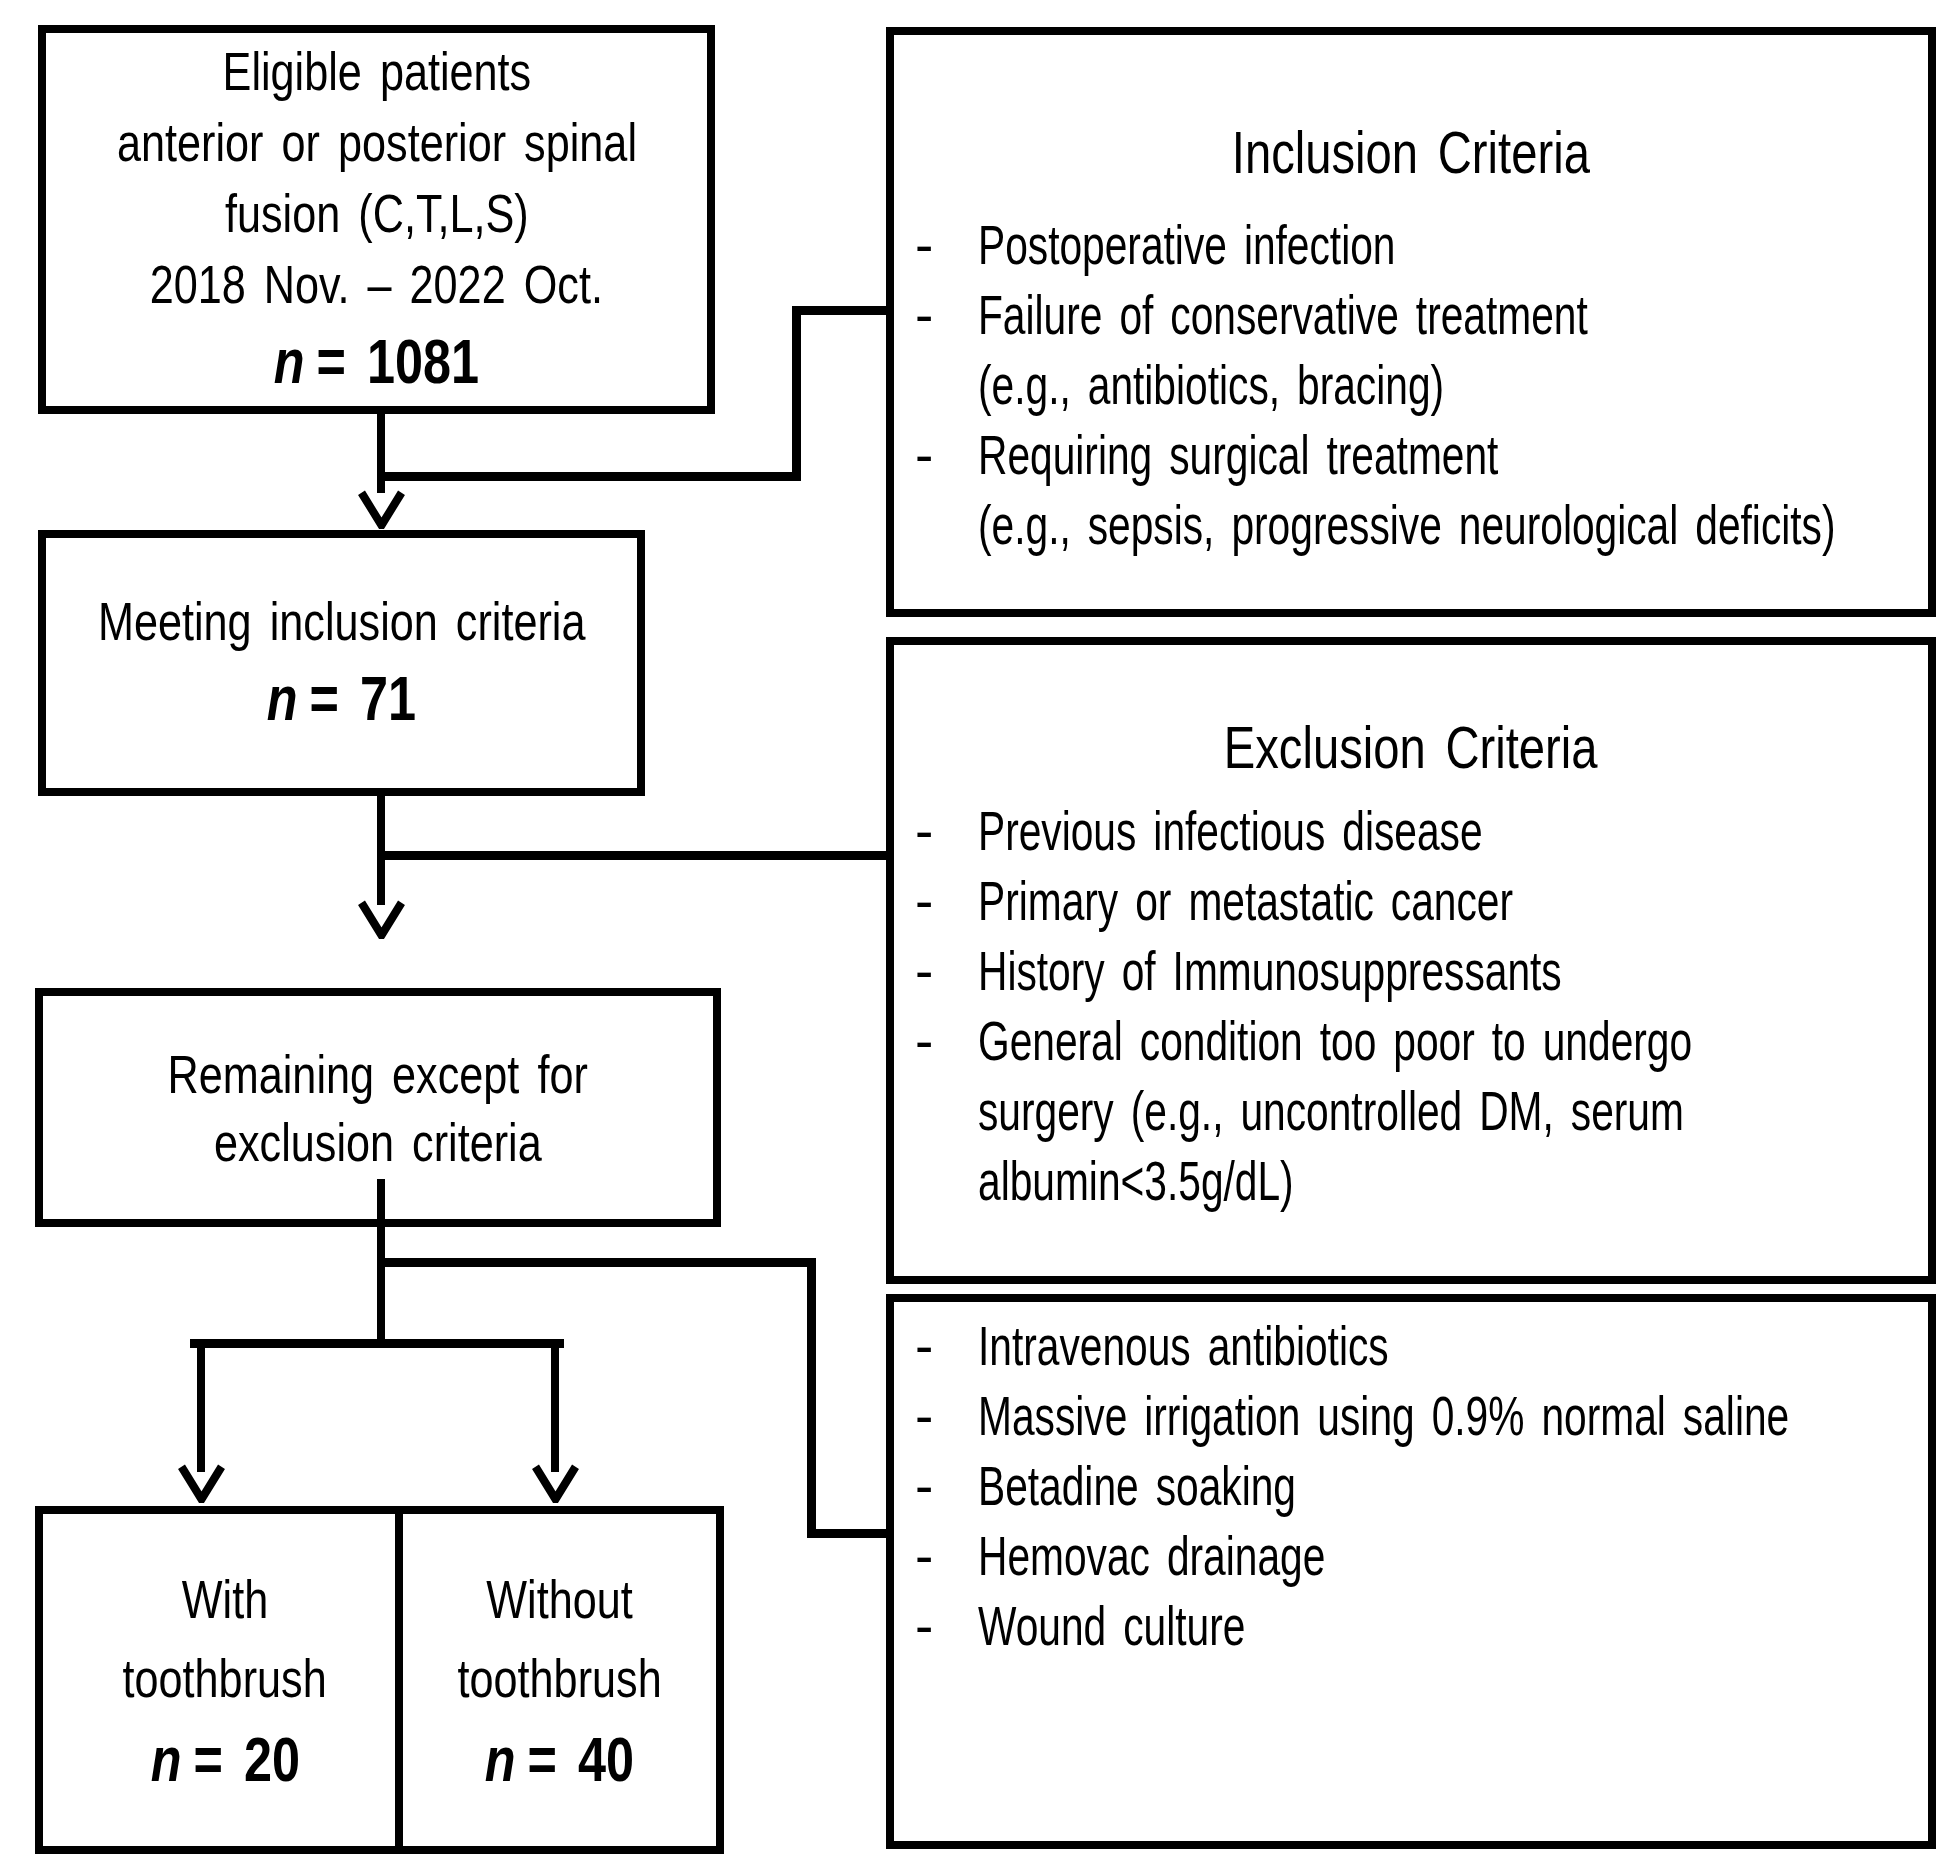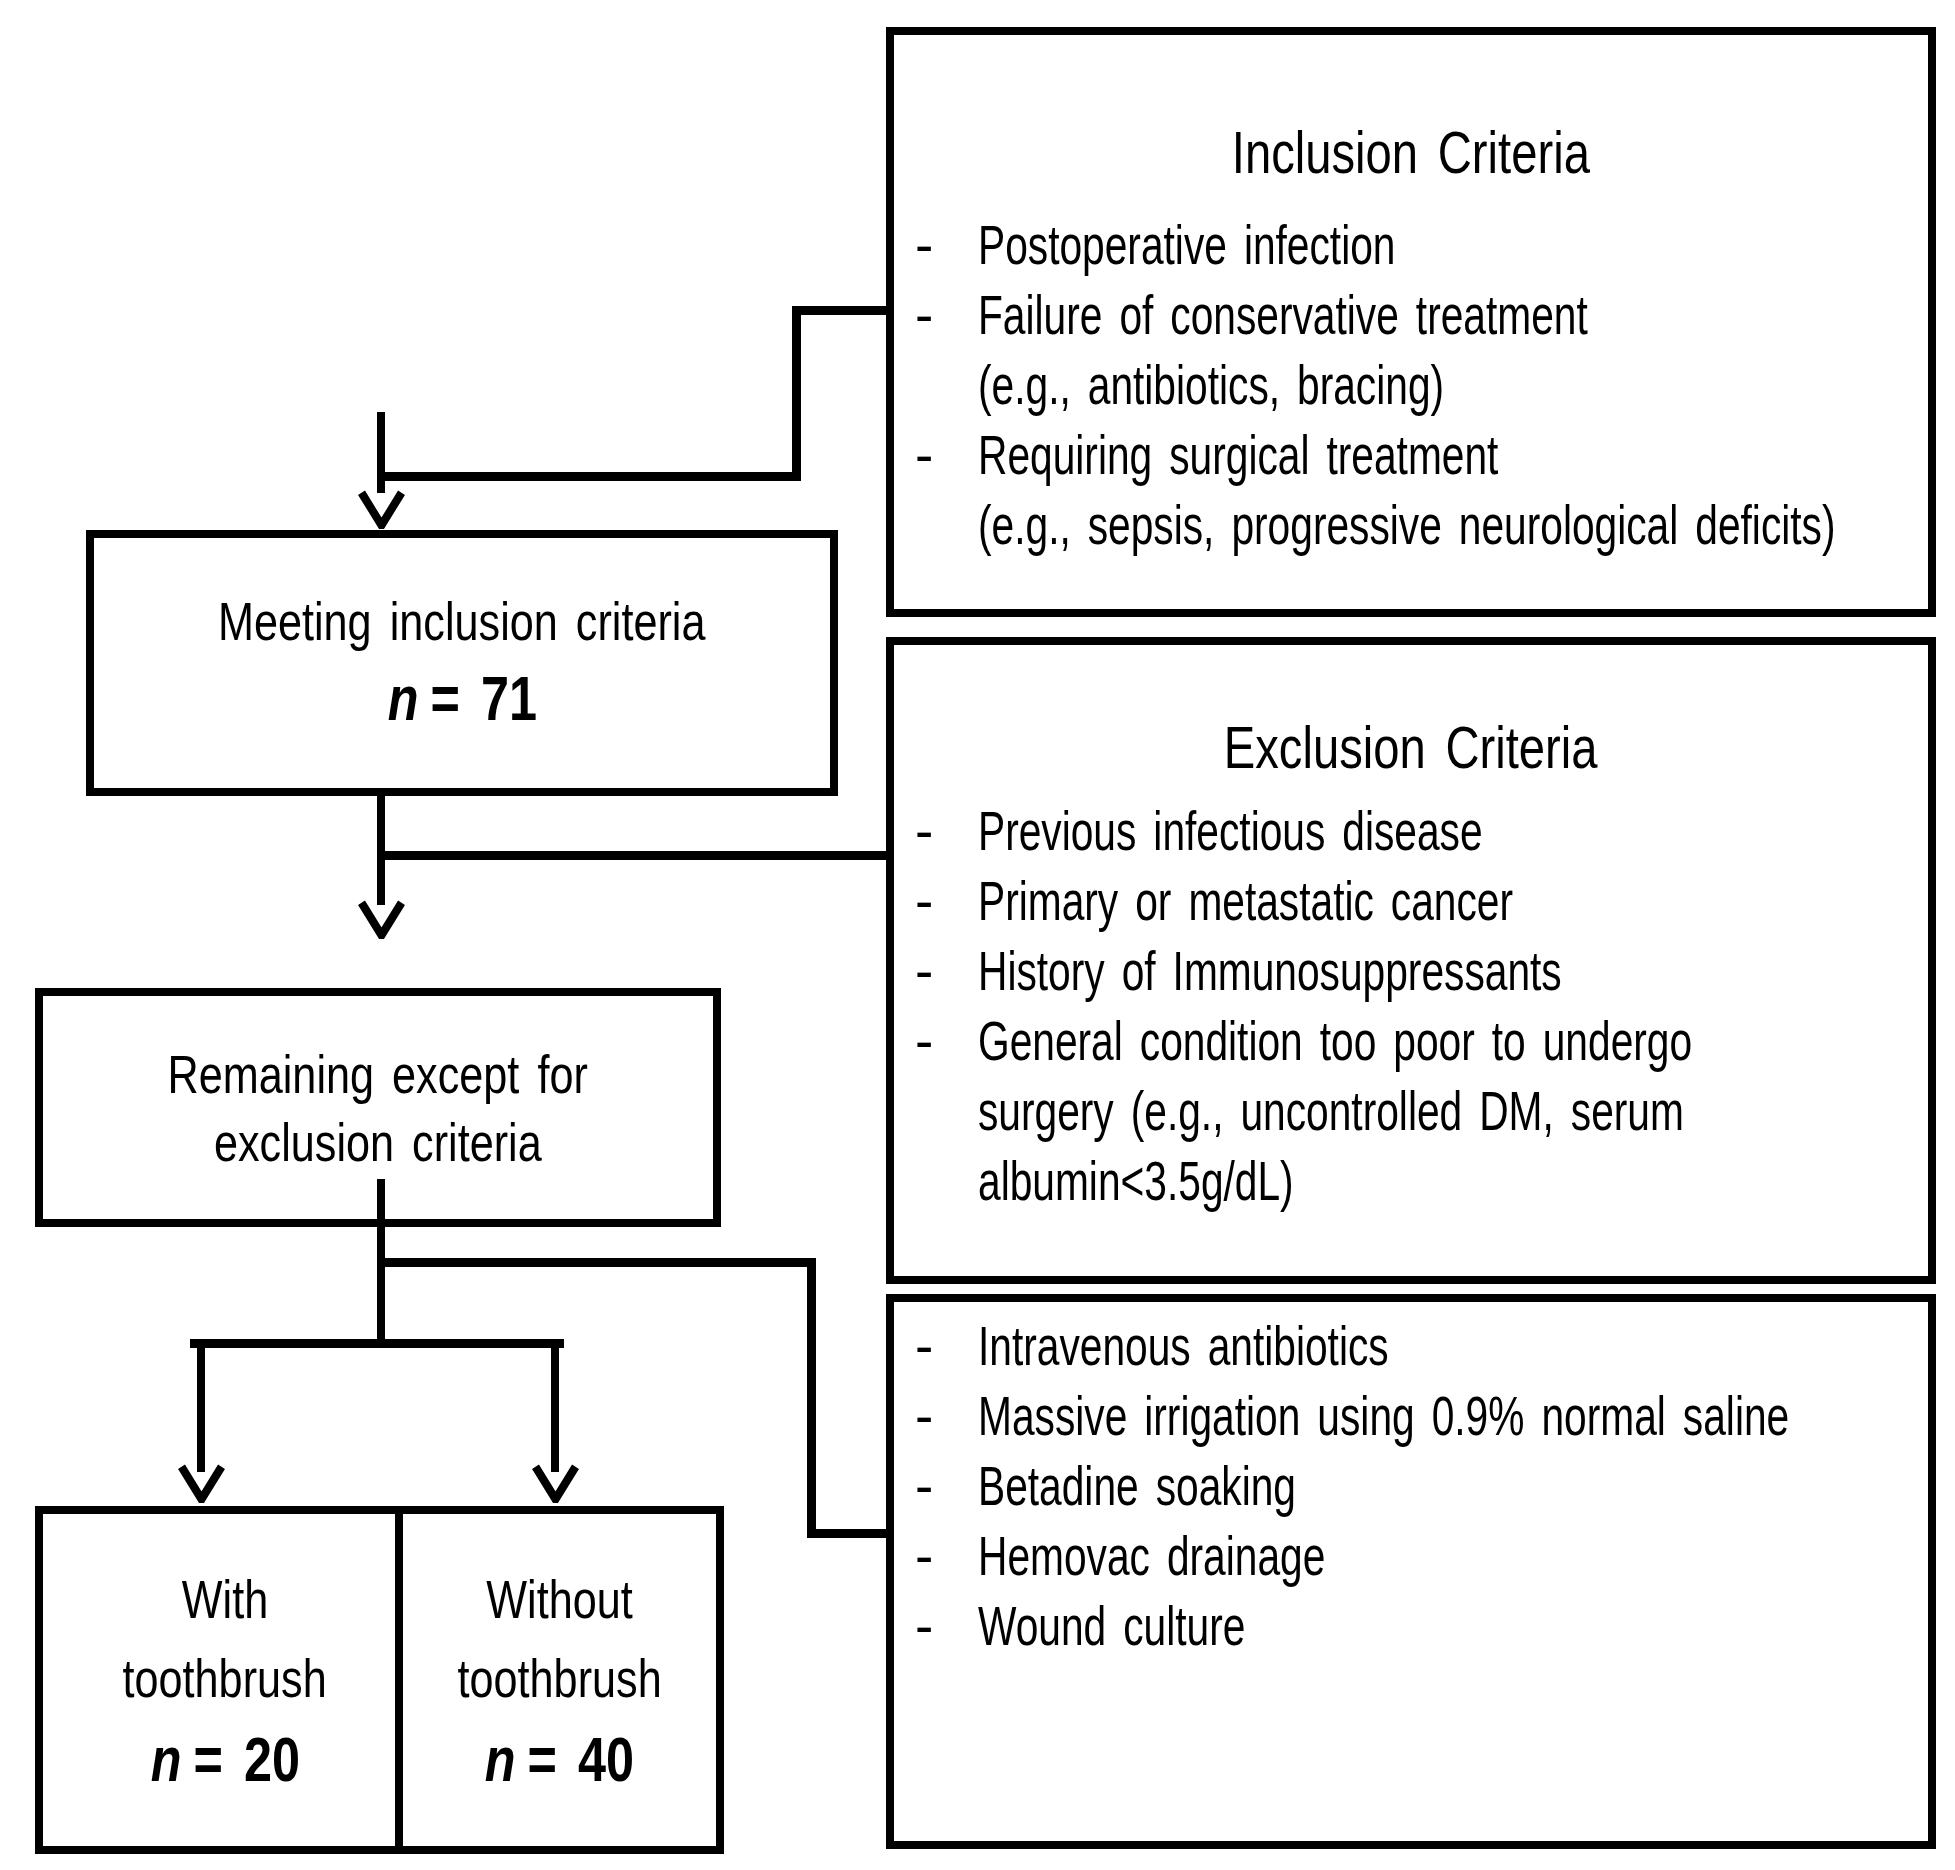--- a/index.html
+++ b/index.html
@@ -32,22 +32,29 @@
   
   .seg{position:absolute;background:#000;}
   .chev{position:absolute;width:53px;height:40px;}
   .chev svg{display:block;width:53px;height:40px;}
 </style>
 </head>
 <body>
 
 <div class="canvas">
 
+  <div class="fbox" style="left:38px;top:25px;width:677px;height:389px;">
+    <div class="fline"><span class="squeeze">Eligible patients</span></div>
+    <div class="fline"><span class="squeeze">anterior or posterior spinal</span></div>
+    <div class="fline"><span class="squeeze">fusion (C,T,L,S)</span></div>
+    <div class="fline"><span class="squeeze">2018 Nov. – 2022 Oct.</span></div>
+    <div class="nline"><span class="squeeze"><span class="nvar">n</span><span>= 1081</span></span></div>
+  </div>
 
-  <div class="fbox" style="left:38px;top:530px;width:752px;height:266px;margin-left:48px;">
+  <div class="fbox" style="left:38px;top:530px;width:607px;height:266px;">
     <div class="fline"><span class="squeeze">Meeting inclusion criteria</span></div>
     <div class="nline"><span class="squeeze"><span class="nvar">n</span><span>= 71</span></span></div>
   </div>
 
   <div class="fbox fbox-remaining" style="left:35px;top:988px;width:686px;height:239px;">
     <div class="fline"><span class="squeeze">Remaining except for</span></div>
     <div class="fline"><span class="squeeze">exclusion criteria</span></div>
   </div>
 
   <div class="fbox tall" style="left:35px;top:1506px;width:380px;height:348px;">

